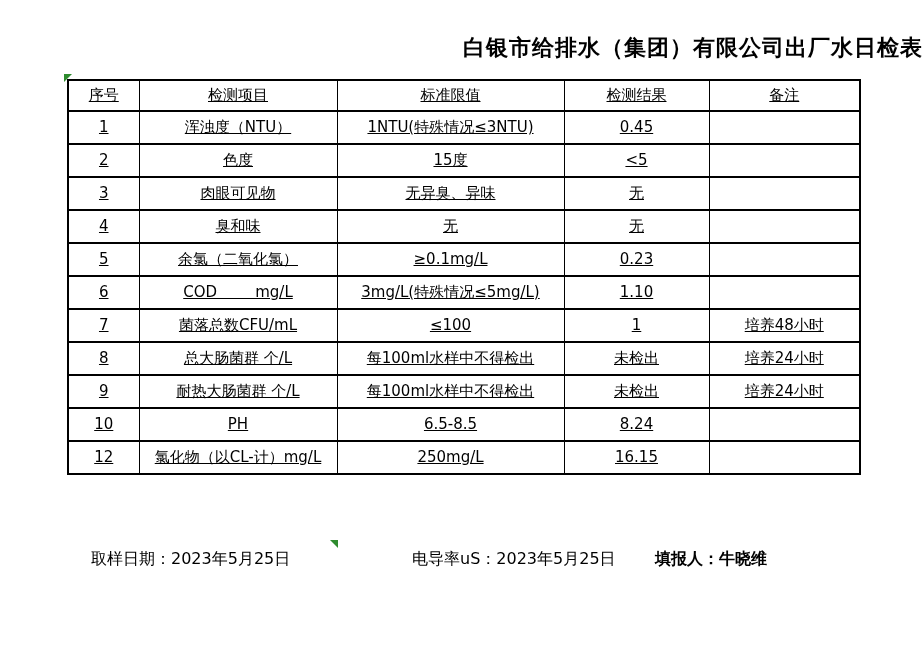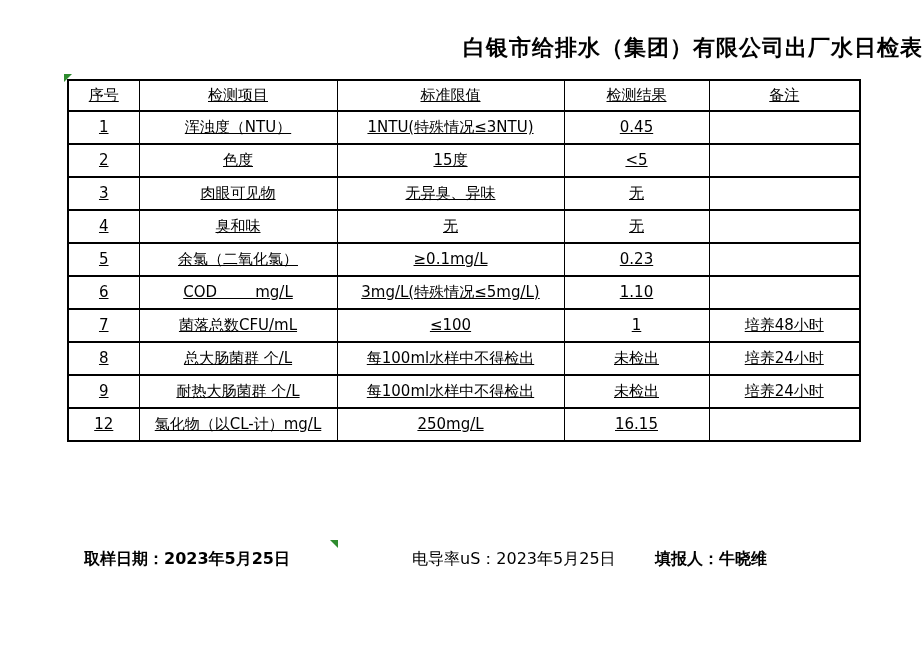--- a/index.html
+++ b/index.html
@@ -66,21 +66,21 @@
   }
   .footer {
     position: absolute;
     top: 549px;
     left: 0;
     width: 100%;
     height: 24px;
     font-size: 16px;
   }
   .footer span { position: absolute; white-space: nowrap; }
-  .footer .sample-date { left: 84px; font-weight: bold; }
+  .footer .sample-date { left: 91px; }
   .footer .test-date   { left: 412px; }
   .footer .reporter    { left: 655px; font-weight: bold; }
 </style>
 </head>
 <body>
 
 <div class="page">
 
   <h1 class="title">白银市给排水（集团）有限公司出厂水日检表</h1>
 
@@ -161,20 +161,27 @@
         <td>培养24小时</td>
       </tr>
       <tr>
         <td>9</td>
         <td>耐热大肠菌群 个/L</td>
         <td>每100ml水样中不得检出</td>
         <td>未检出</td>
         <td>培养24小时</td>
       </tr>
       <tr>
+        <td>10</td>
+        <td>PH</td>
+        <td>6.5-8.5</td>
+        <td>8.24</td>
+        <td></td>
+      </tr>
+      <tr>
         <td>12</td>
         <td>氯化物（以CL-计）mg/L</td>
         <td>250mg/L</td>
         <td>16.15</td>
         <td></td>
       </tr>
     </tbody>
   </table>
 
   <div class="bottom-marker"></div>

